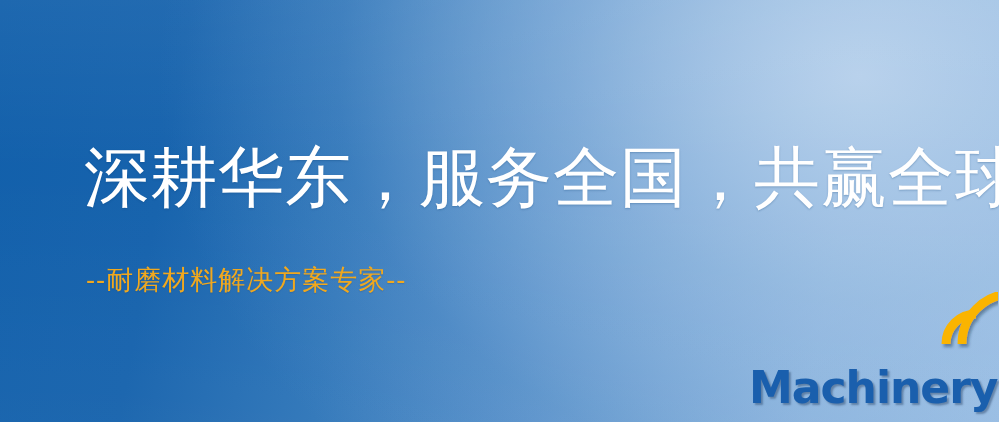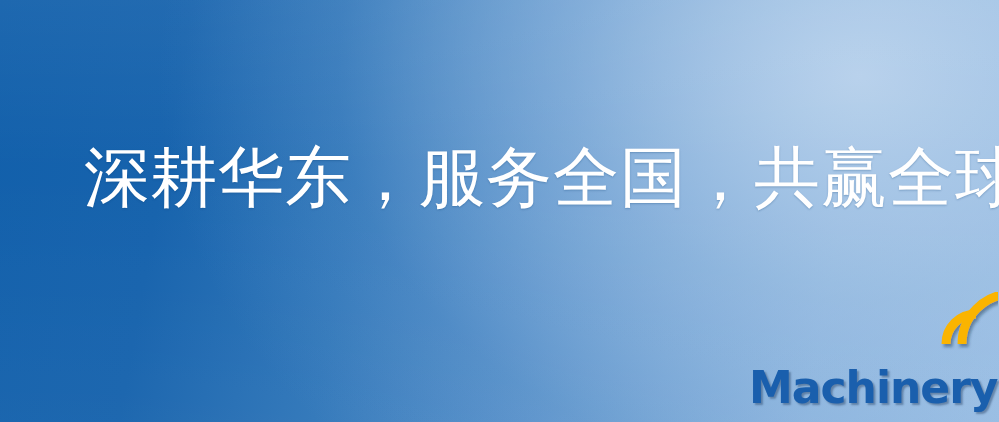--- a/index.html
+++ b/index.html
@@ -105,20 +105,21 @@
 </style>
 </head>
 <body>
 
 <div class="banner">
 
   <div class="gloss"></div>
 
   <div class="headline">深耕华东，服务全国，共赢全球</div>
 
+  <div class="subhead">--耐磨材料解决方案专家--</div>
 
   <div class="logo">
 
     <div class="logo-mark">
 
       <svg class="waves" viewBox="0 0 58 58">
         <defs>
           <filter id="wshadow" x="-40%" y="-40%" width="200%" height="200%">
             <feDropShadow dx="2" dy="3" stdDeviation="1.6" flood-color="#14314f" flood-opacity="0.45"></feDropShadow>
           </filter>

